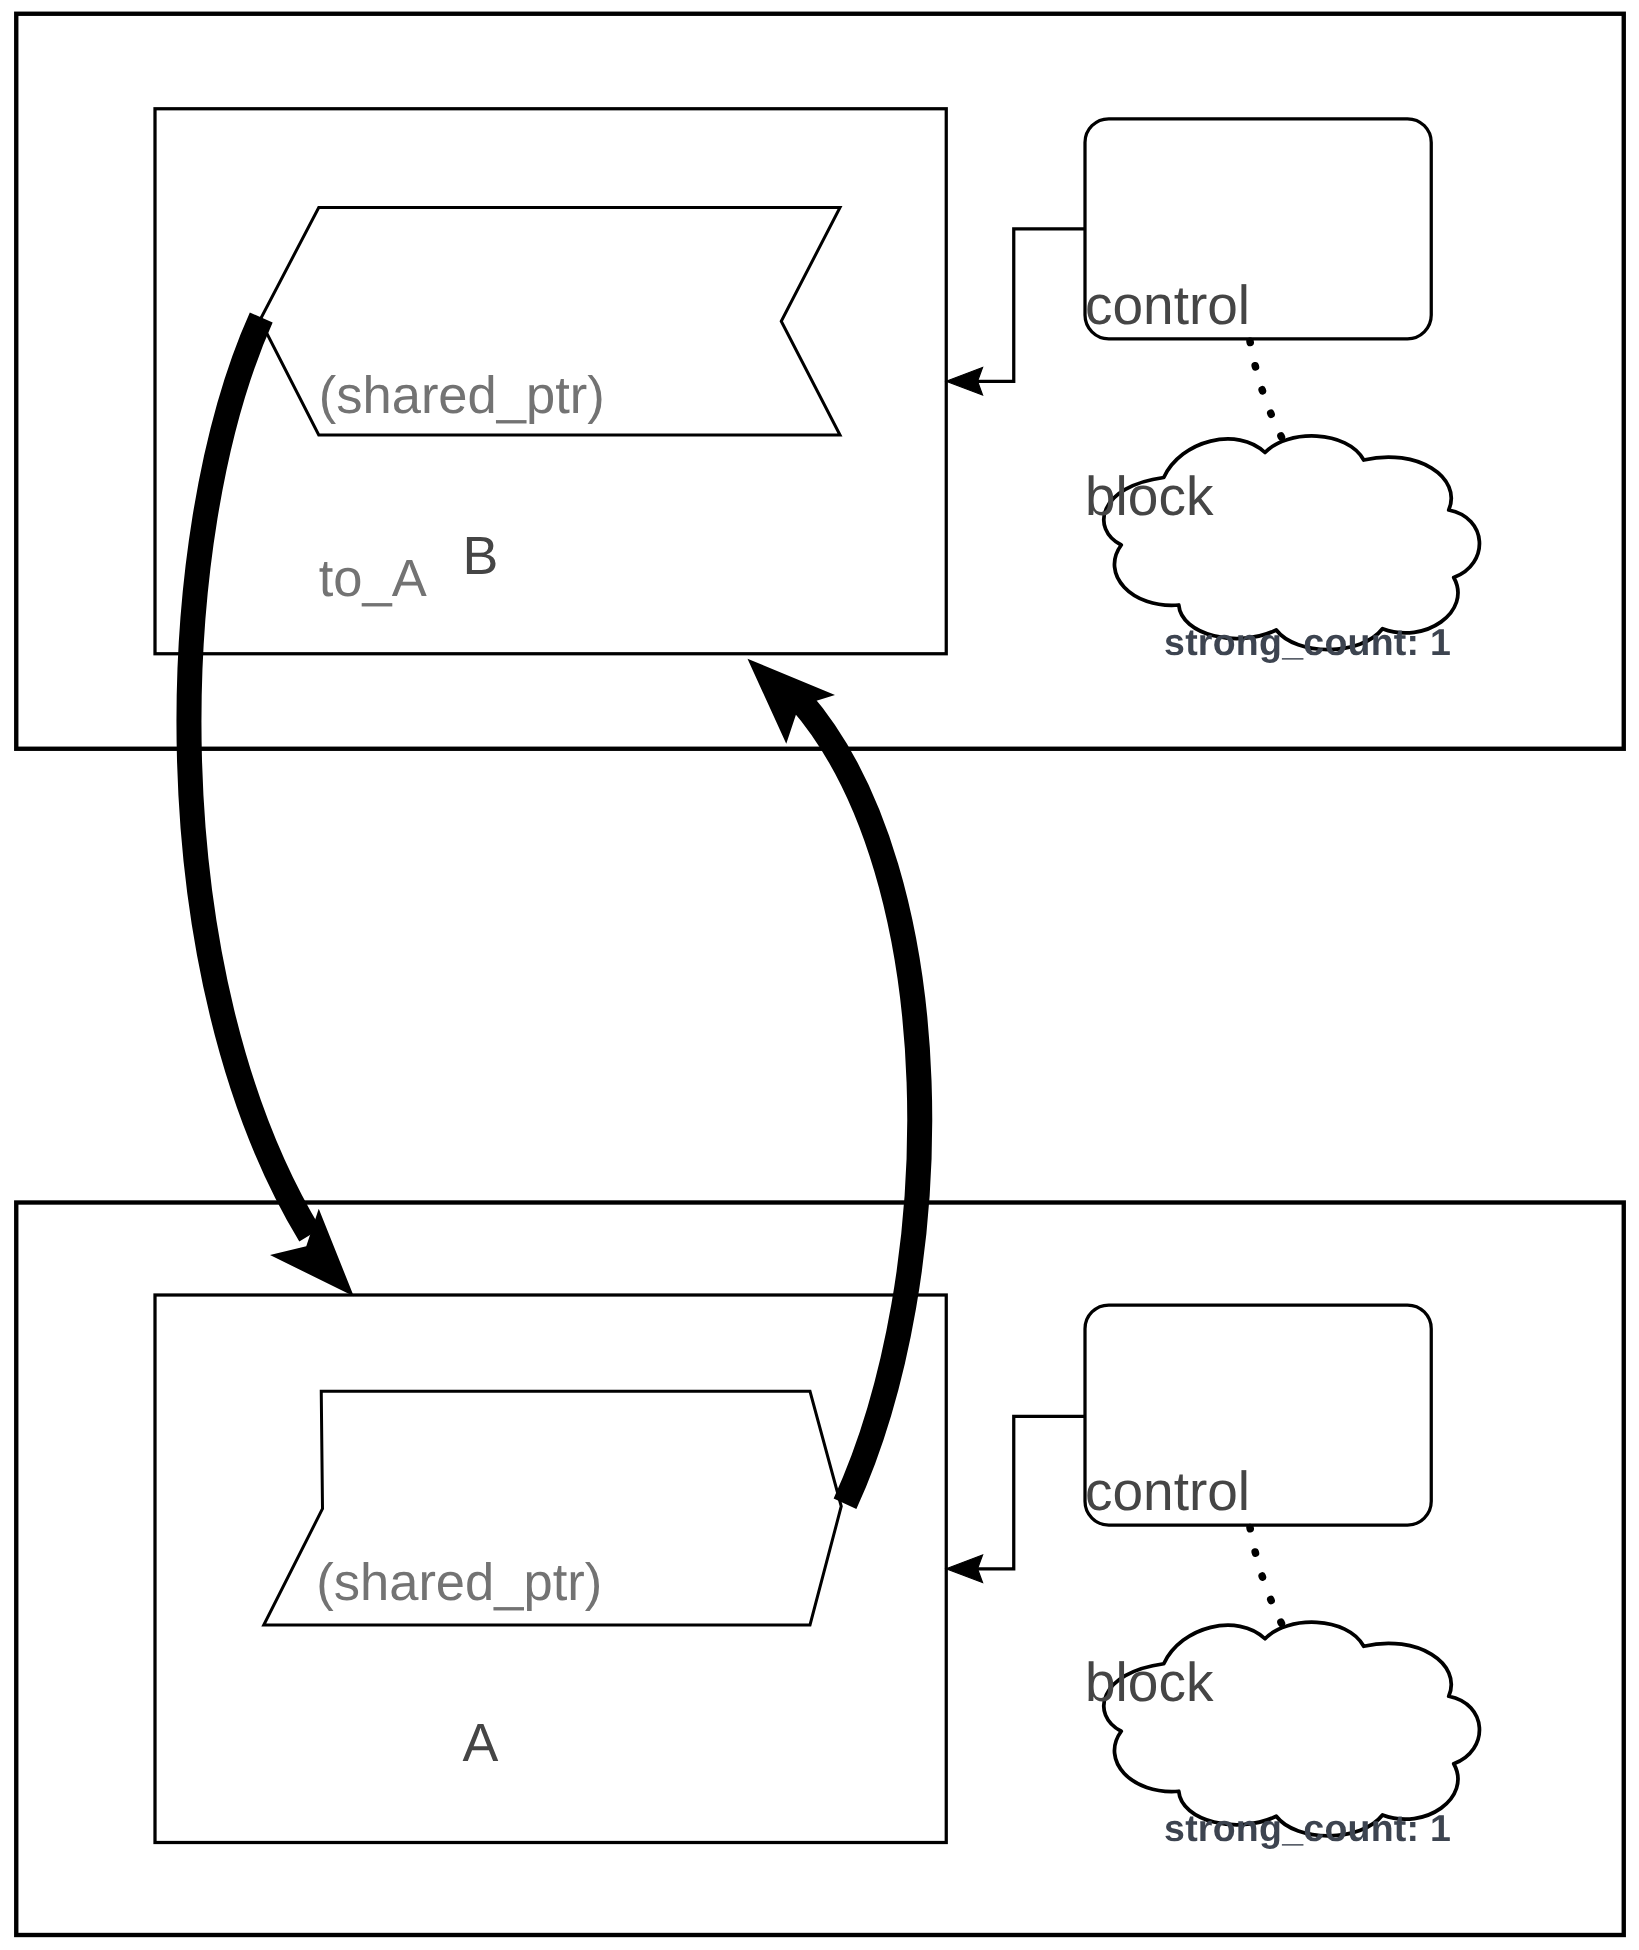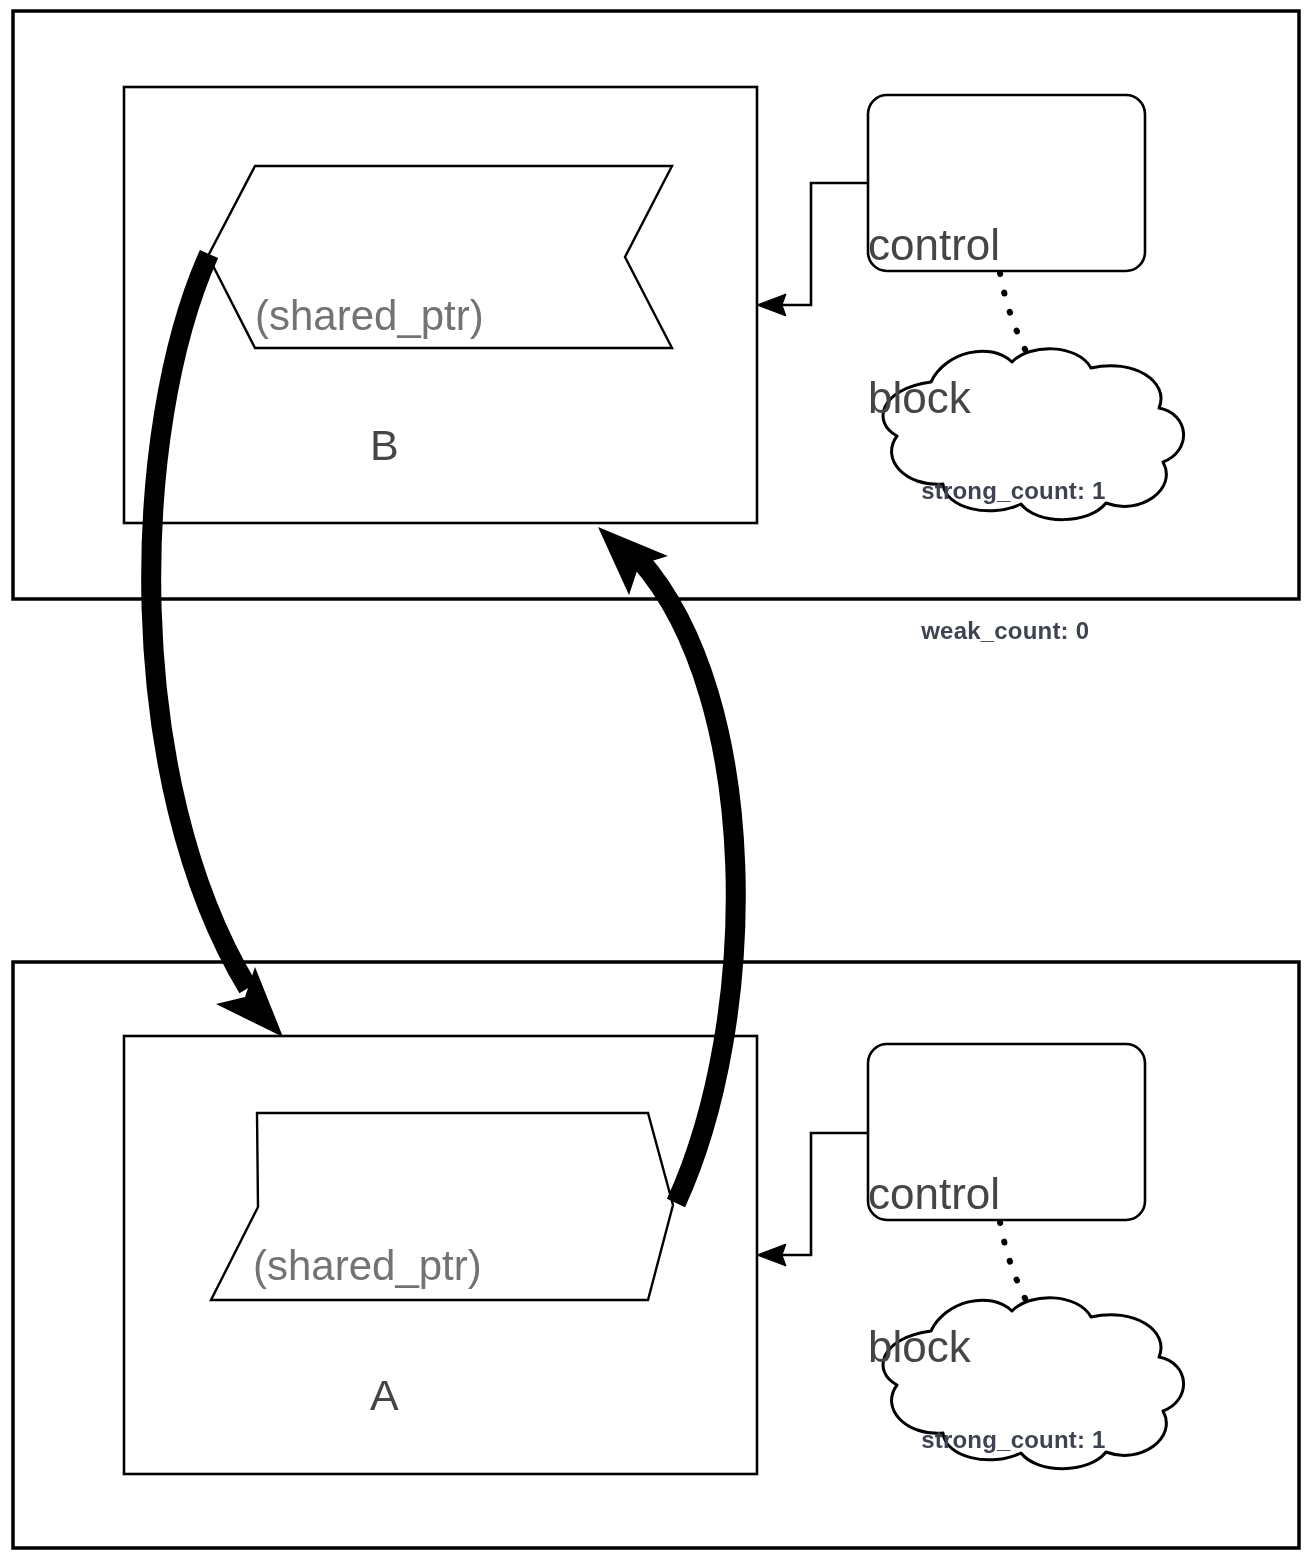--- a/index.html
+++ b/index.html
@@ -36,21 +36,21 @@
   }
   .ptr-label {
     font-size: 42px;
     color: #737373;
   }
   .cb-label {
     font-size: 44px;
     color: #454545;
   }
   .cloud-label {
-    font-size: 24px;
+    font-size: 30px;
     font-weight: bold;
     color: #3d4450;
     letter-spacing: 0.2px;
   }
 </style>
 </head>
 <body>
 
 <div id="canvas">
 
@@ -109,35 +109,33 @@
     <polygon points="283,1037 216,1004 245,997 255,967" fill="#000000"></polygon>
 
     <path d="M 676,1203
              C 760,1020 762,700 640,560" fill="none" stroke="#000000" stroke-width="20" stroke-linecap="butt"></path>
     <polygon points="598,527 668,556 639,565 629,595" fill="#000000"></polygon>
 
   </svg>
 
   <div class="txt ptr-label" style="left:255px; top:195px; width:370px;">
     <div>(shared_ptr)</div>
+    <div>to_A</div>
   </div>
 
   <div class="txt big-label" style="left:370px; top:421px; width:140px;">B</div>
 
   <div class="txt cb-label" style="left:868px; top:117px; width:277px;">
     <div>control</div>
     <div>block</div>
   </div>
 
   <div class="txt cloud-label" style="left:880px; top:394px; width:260px;">
     <div>
       <span>strong_count</span><span>:</span>&nbsp;<span>1</span>
-    </div>
-    <div>
-      <span>weak_count</span><span>:</span>&nbsp;<span>0</span>
     </div>
   </div>
 
   <div class="txt ptr-label" style="left:253px; top:1145px; width:370px;">
     <div>(shared_ptr)</div>
   </div>
 
   <div class="txt big-label" style="left:370px; top:1371px; width:140px;">A</div>
 
   <div class="txt cb-label" style="left:868px; top:1066px; width:277px;">

